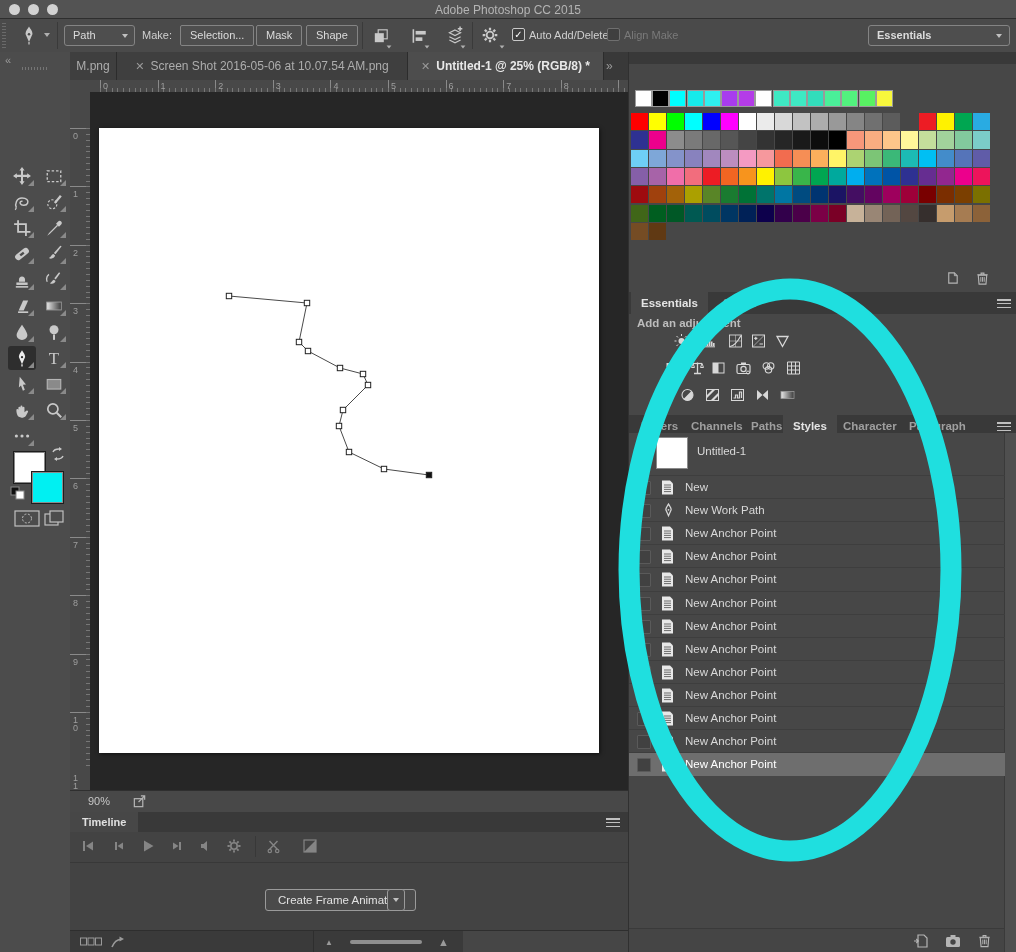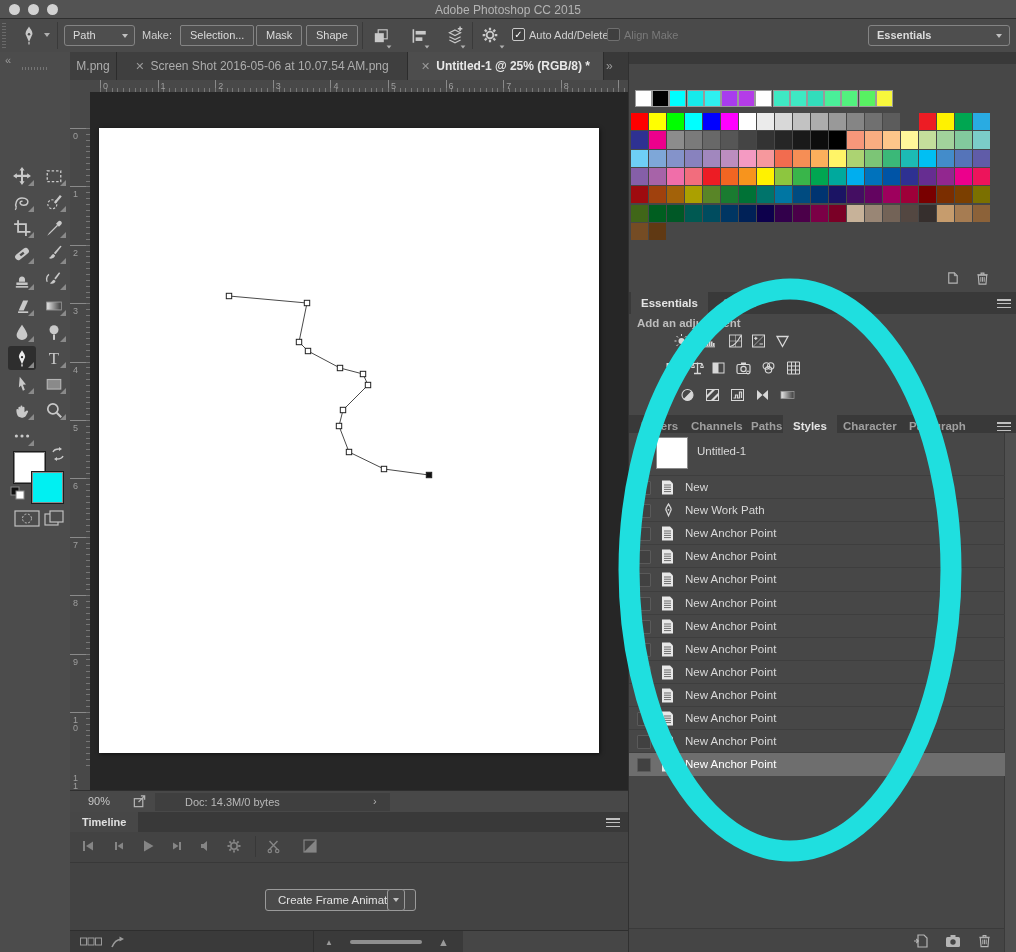--- a/index.html
+++ b/index.html
@@ -393,24 +393,20 @@
   </div>
 
   <div class="abs" id="statusbar">
     <span class="abs" style="left:18px;top:4px;color:#c6c6c6">90%</span>
     <span class="abs" style="left:62px;top:3px">
       <svg width="15" height="15" viewBox="0 0 16 16">
           <rect x="2.5" y="5" width="9" height="8.5" fill="none" stroke="#b5b5b5" stroke-width="1.3"></rect>
           <path d="M7 8.5L13 2.5M9.5 2h4v4" fill="none" stroke="#b5b5b5" stroke-width="1.3"></path>
         </svg>
     </span>
-    <div class="abs" id="docinfo-seg">
-      <span class="abs" style="left:30px;top:3px;color:#b8b8b8">Doc: 14.3M/0 bytes</span>
-      <span class="abs" style="left:218px;top:2px;color:#b0b0b0">›</span>
-    </div>
   </div>
 
   <div class="abs" id="tl-tabrow">
     <div class="abs" id="tl-tab">Timeline</div>
     <div class="hamb" style="top:6px;right:8px"></div>
   </div>
   <div class="abs" id="tl-body">
     <div class="abs" id="tl-controls">
       <span class="abs pbico" style="left:10px">
           <svg class="icon16" viewBox="0 0 16 16">

